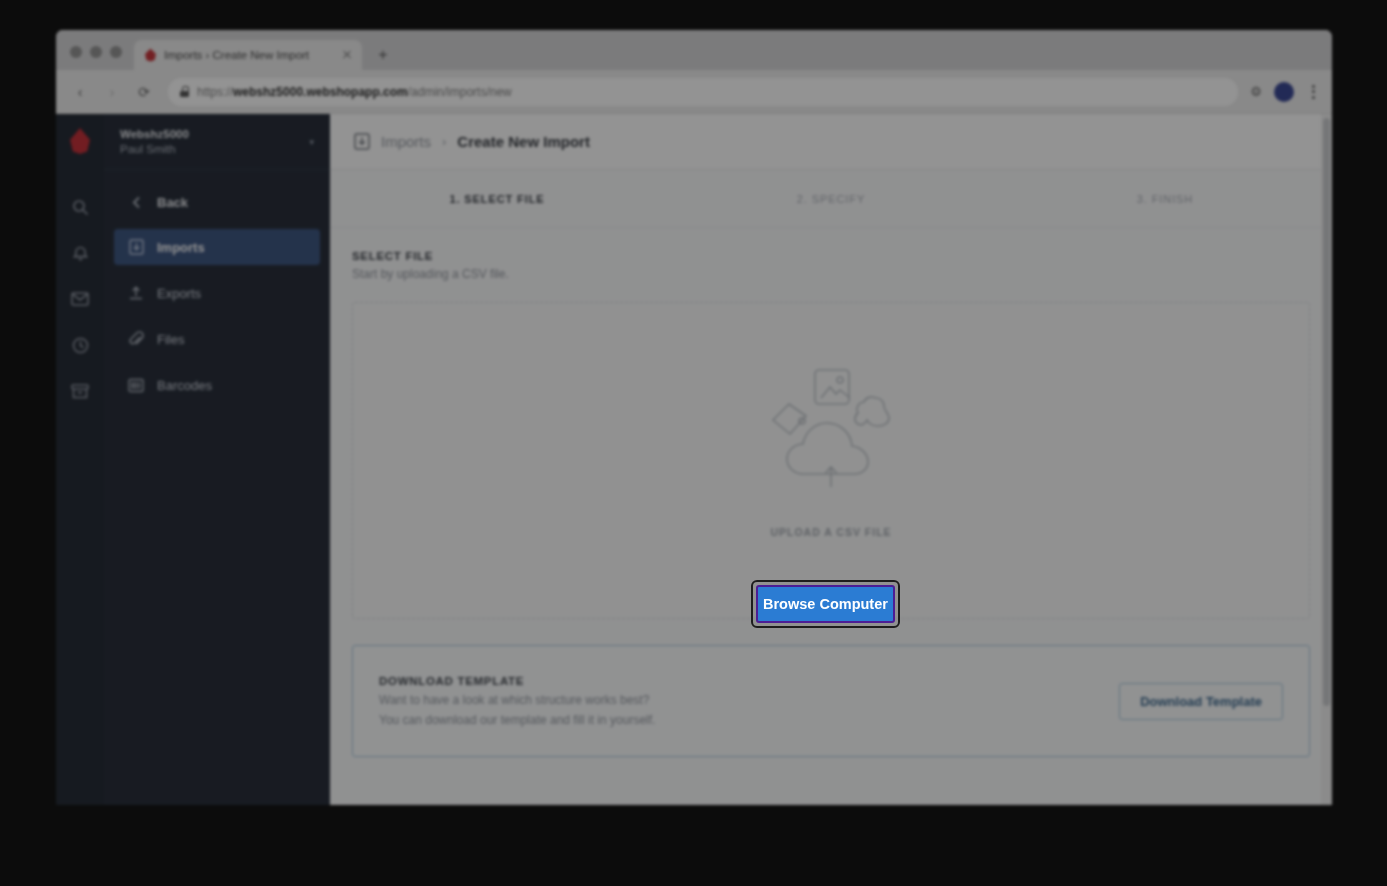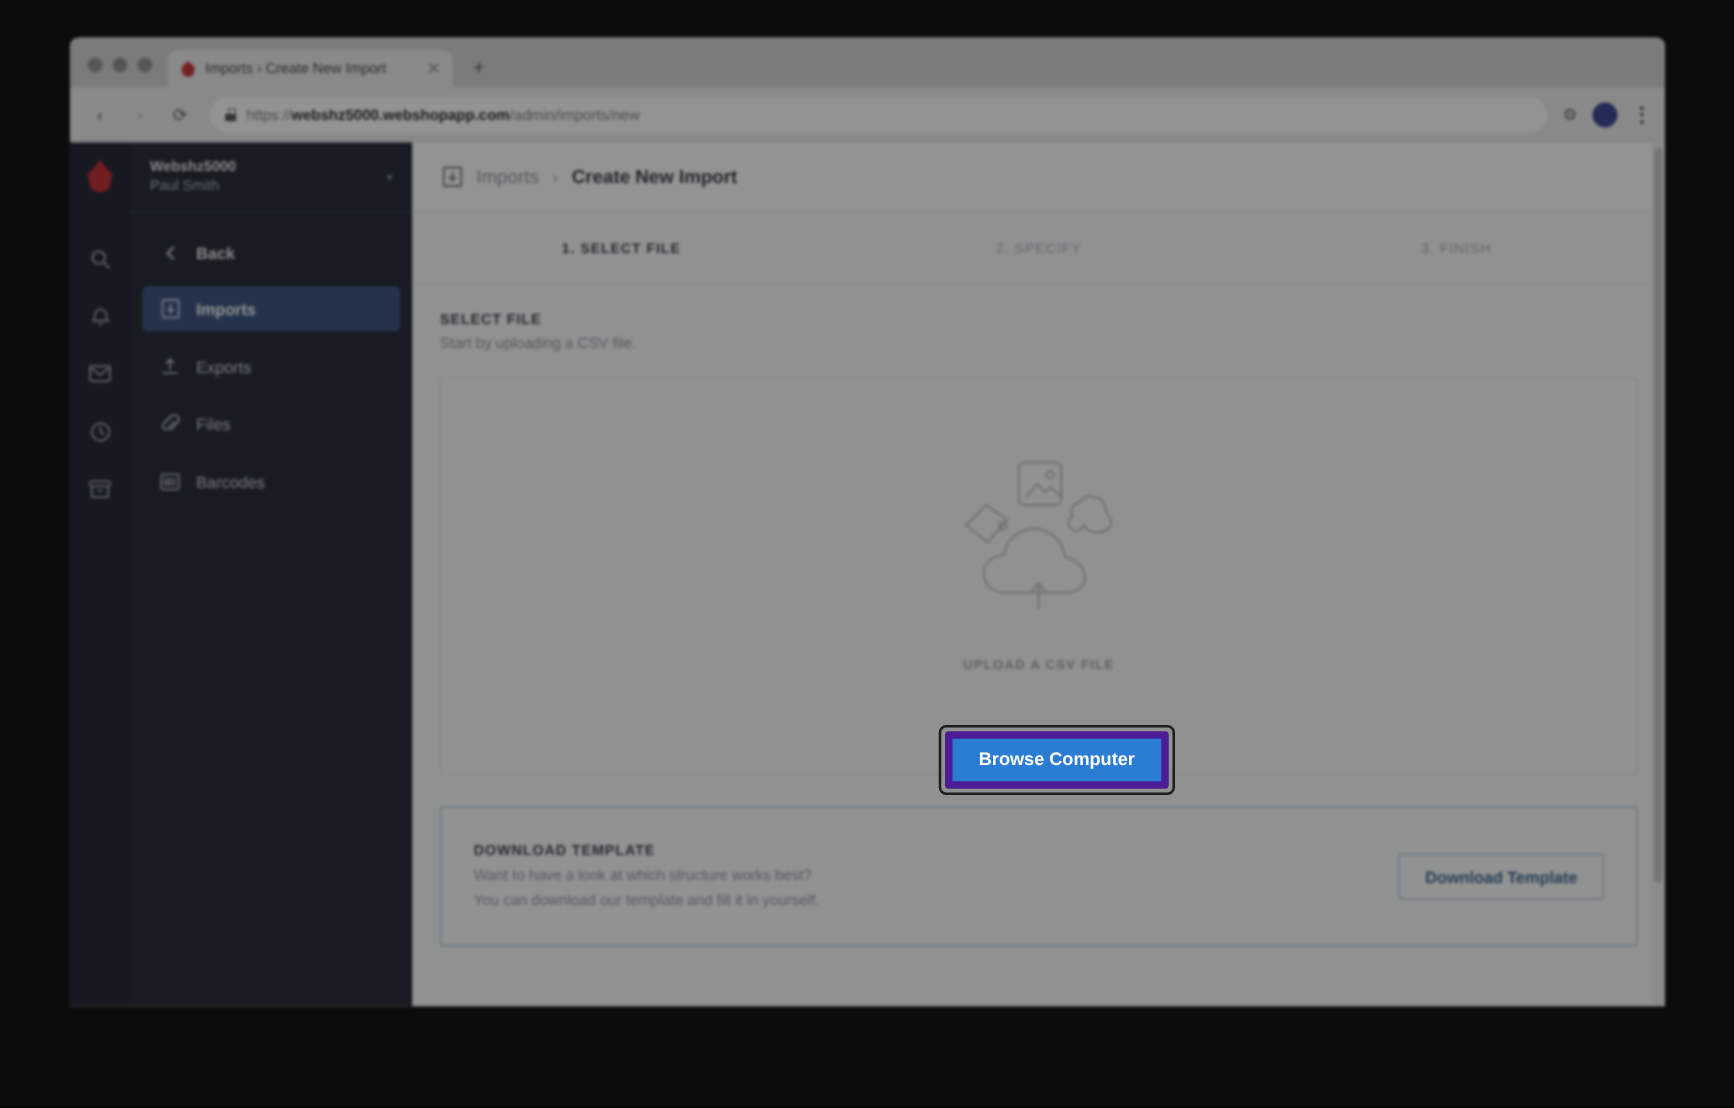--- a/index.html
+++ b/index.html
@@ -184,23 +184,23 @@
     color: #9ba0a8; font-weight: bold;
   }
   .browse-wrap {
     margin-top: 20px;
     padding: 3px; border-radius: 6px;
     border: 2px solid #1d1d1d;
     background: transparent;
   }
   .browse-btn {
     background: #2b7cd3; color: #ffffff;
-    border: 6px solid #4c1d95; border-radius: 3px;
+    border: 2px solid #4c1d95; border-radius: 3px;
     font-size: 14.5px; font-weight: bold;
-    padding: 9px 21px; cursor: pointer;
+    padding: 9px 5px; cursor: pointer;
     font-family: "Liberation Sans", sans-serif;
   }
 
   .tplcard {
     margin-top: 26px; height: 112px;
     border: 1px solid #9fc3d8; border-radius: 3px;
     background: #fbfdfe;
     display: flex; align-items: center; justify-content: space-between;
     padding: 0 26px;
   }

